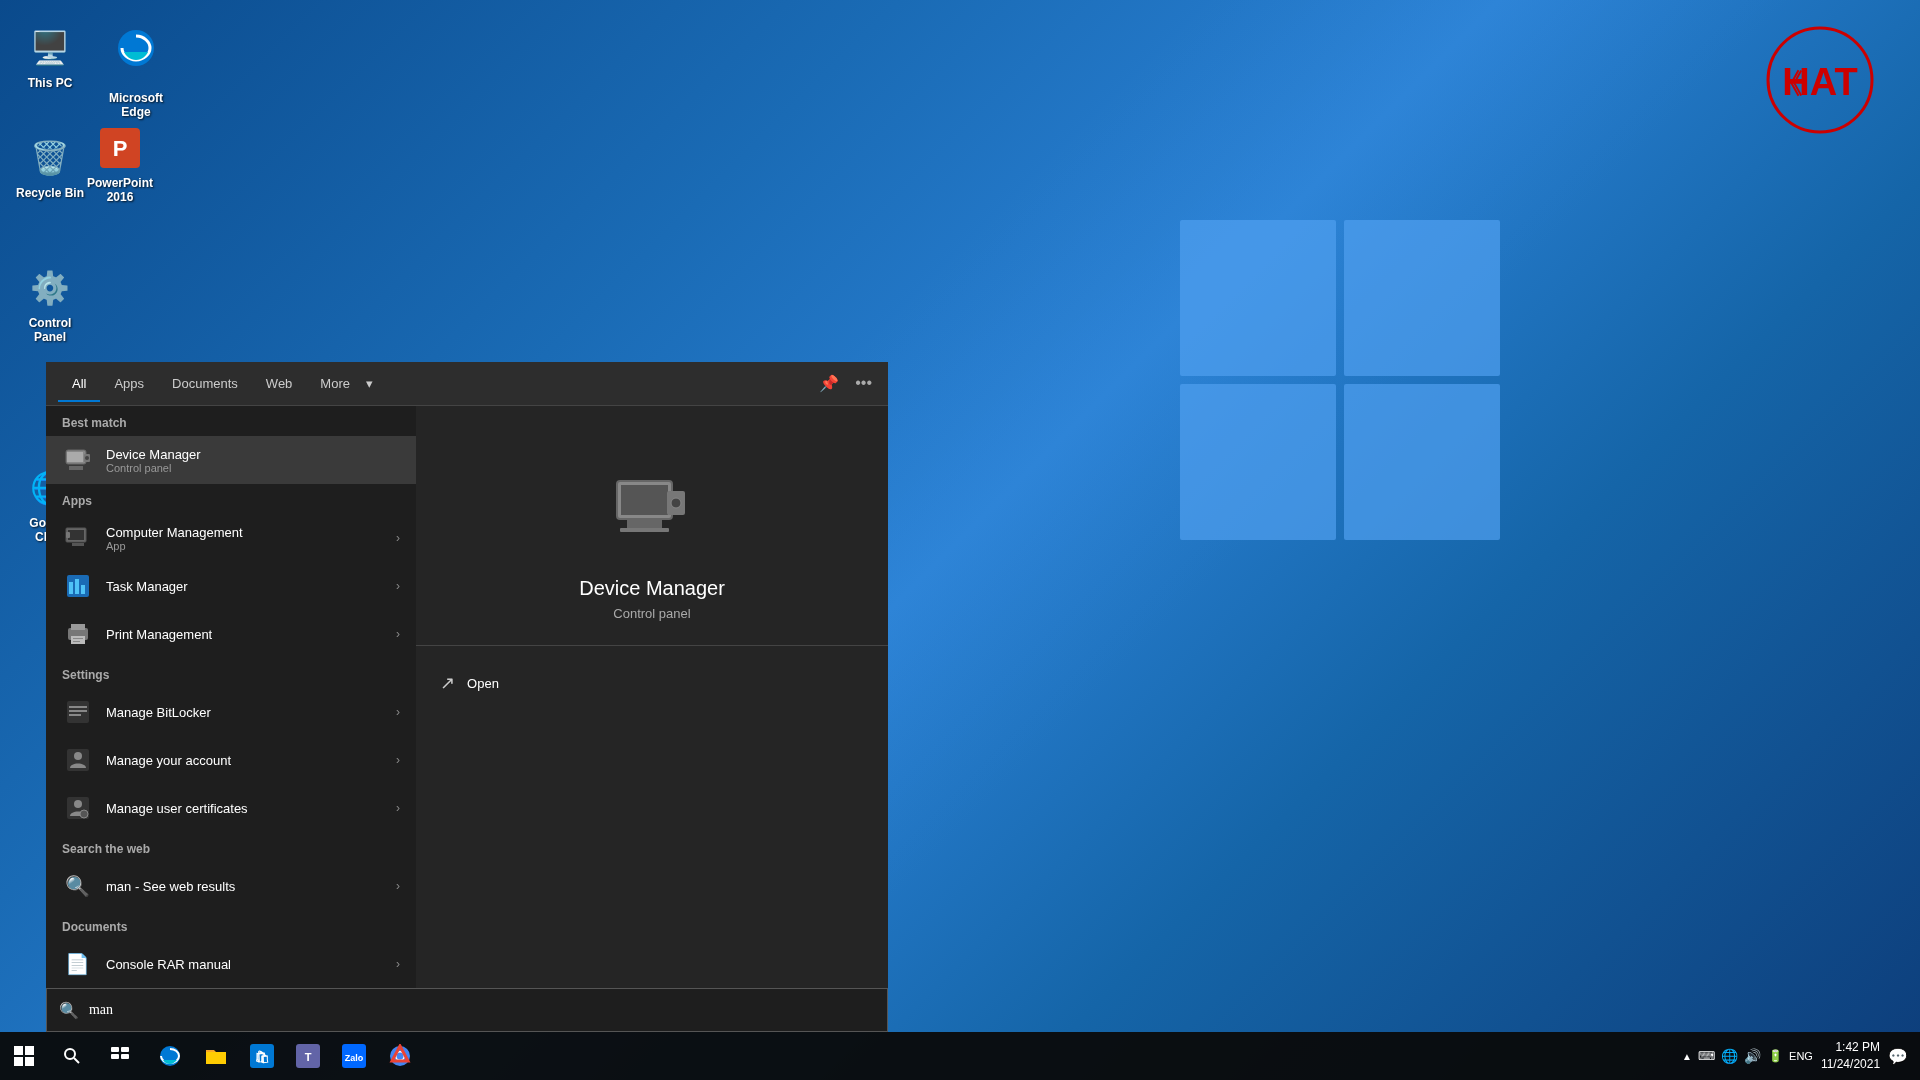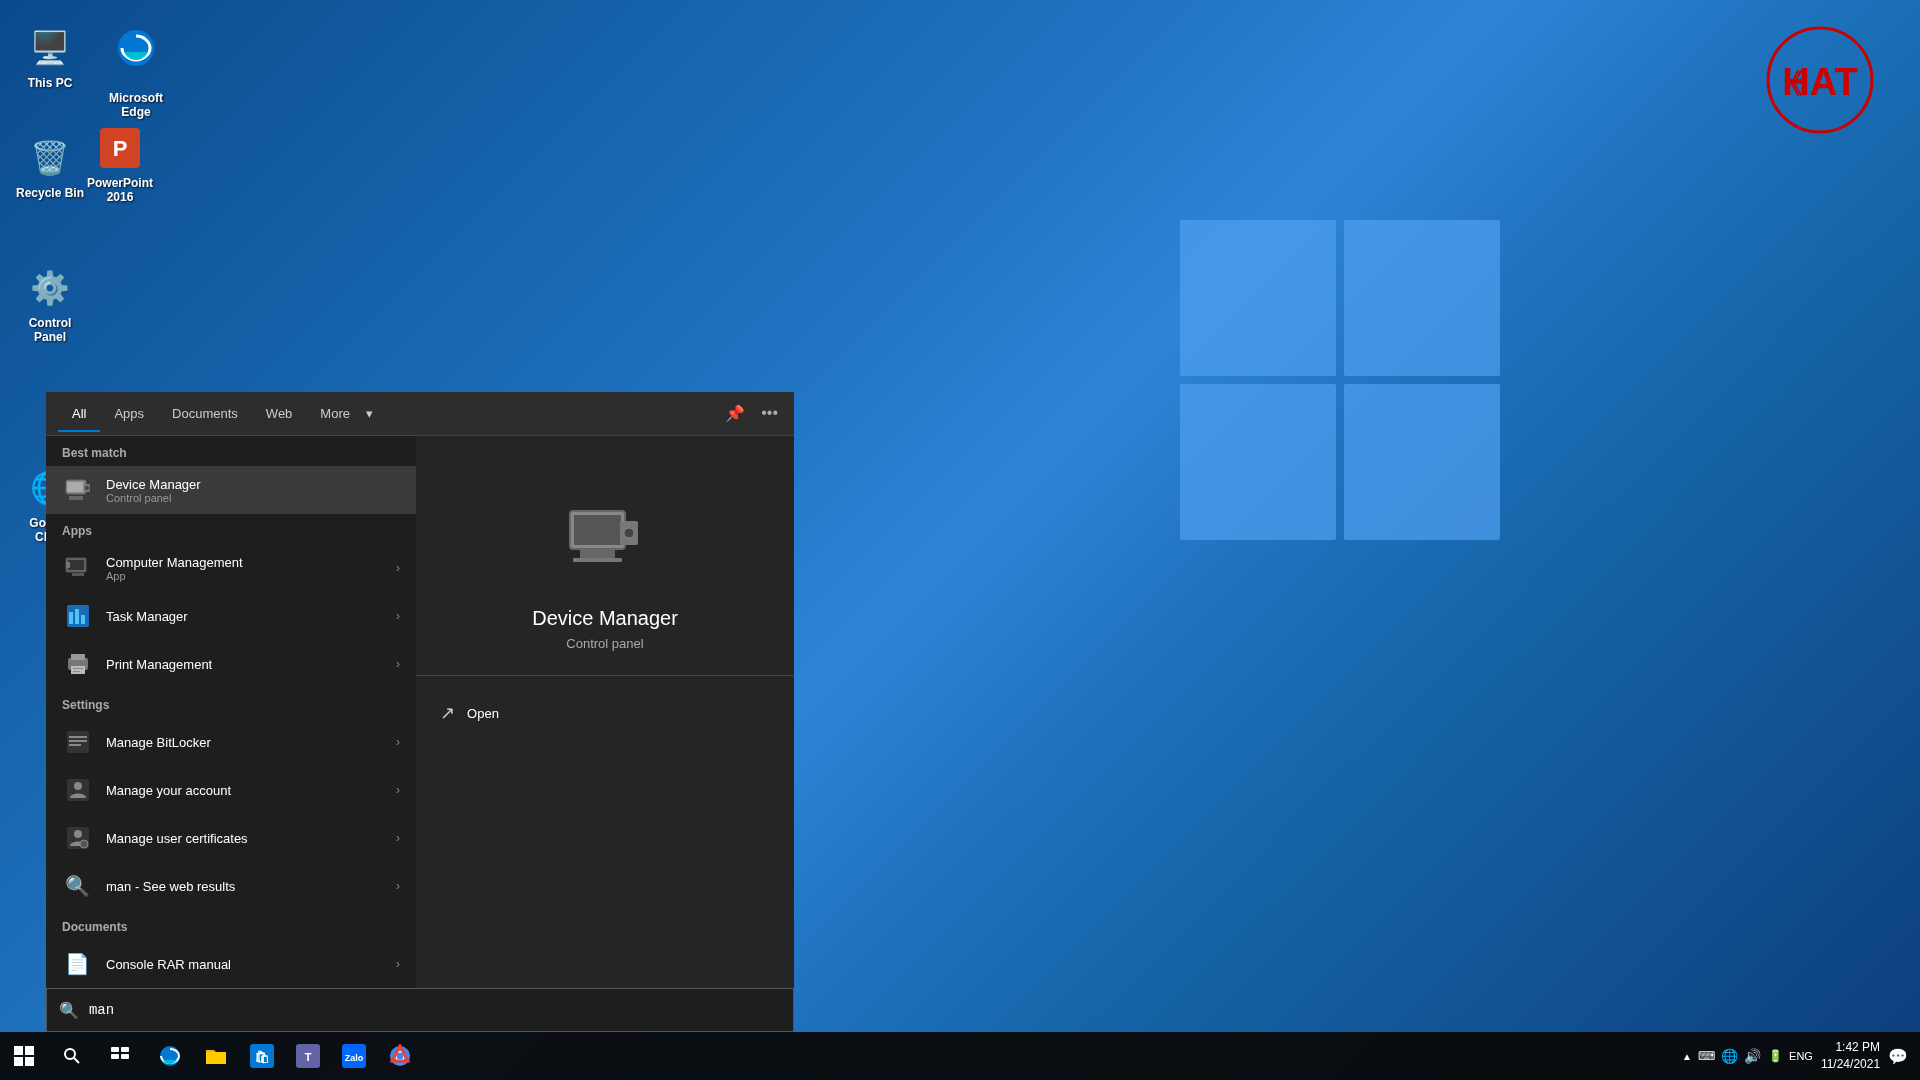--- a/index.html
+++ b/index.html
@@ -144,21 +144,21 @@
       display: flex;
       align-items: center;
       gap: 6px;
     }
 
     
     .search-menu {
       position: absolute;
       bottom: 48px;
       left: 46px;
-      width: 748px;
+      width: 842px;
       background: #1e1e1e;
       display: flex;
       flex-direction: column;
       z-index: 200;
     }
 
     
     .menu-tabs {
       display: flex;
       align-items: center;
@@ -326,21 +326,21 @@
       margin-right: 10px;
       font-size: 16px;
     }
     .search-bar input {
       background: transparent;
       border: none;
       outline: none;
       color: white;
       font-size: 14px;
       flex: 1;
-      font-family: Liberation Mono, monospace;
+      font-family: Liberation Serif, serif;
     }
 
     
     .hat-logo {
       position: absolute;
       top: 20px;
       right: 40px;
       width: 120px;
       height: 120px;
       display: flex;
@@ -547,20 +547,21 @@
               <path d="M6 22 C6 16 22 16 22 22" fill="#888"></path>
               <circle cx="20" cy="20" r="4" fill="#555" stroke="#888" stroke-width="1"></circle>
             </svg>
           </div>
           <div class="item-text">
             <div class="item-title">Manage user certificates</div>
           </div>
           <span class="item-arrow">›</span>
         </div>
 
+        <div class="section-label">Search the web</div>
         <div class="menu-item">
           <div class="item-icon">🔍</div>
           <div class="item-text">
             <div class="item-title">man - See web results</div>
           </div>
           <span class="item-arrow">›</span>
         </div>
 
         <div class="section-label">Documents</div>
         <div class="menu-item">

